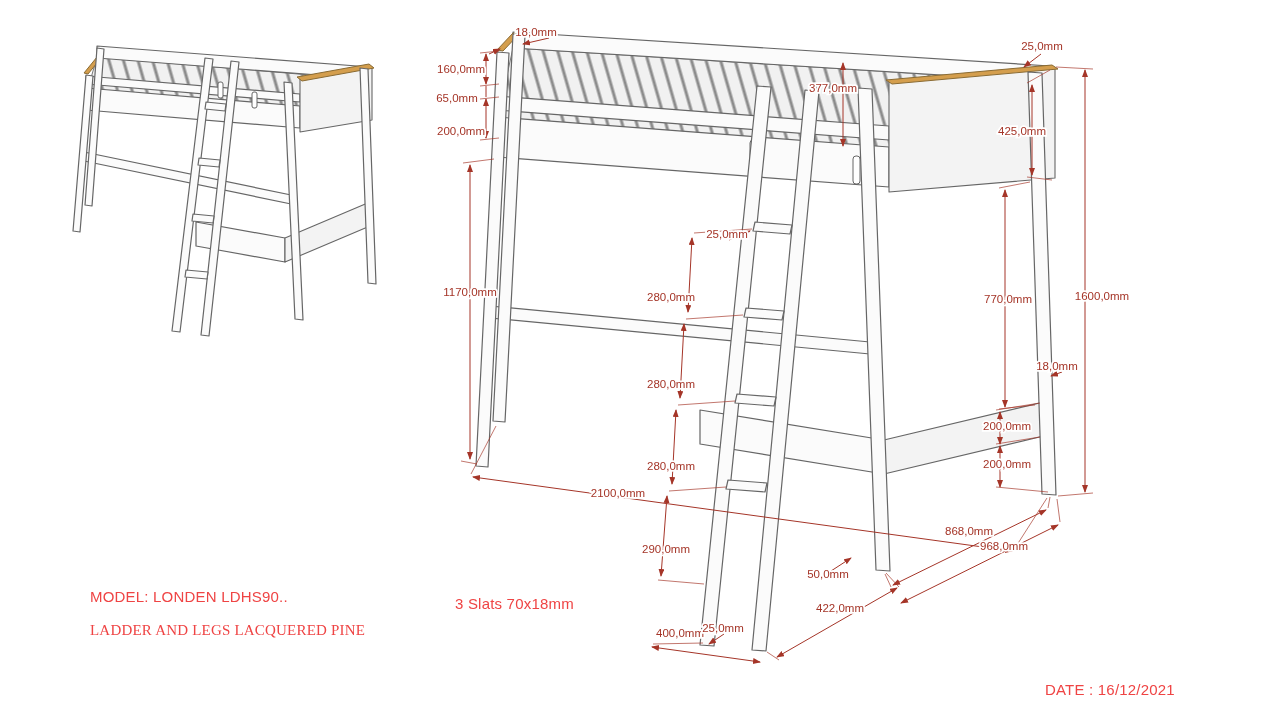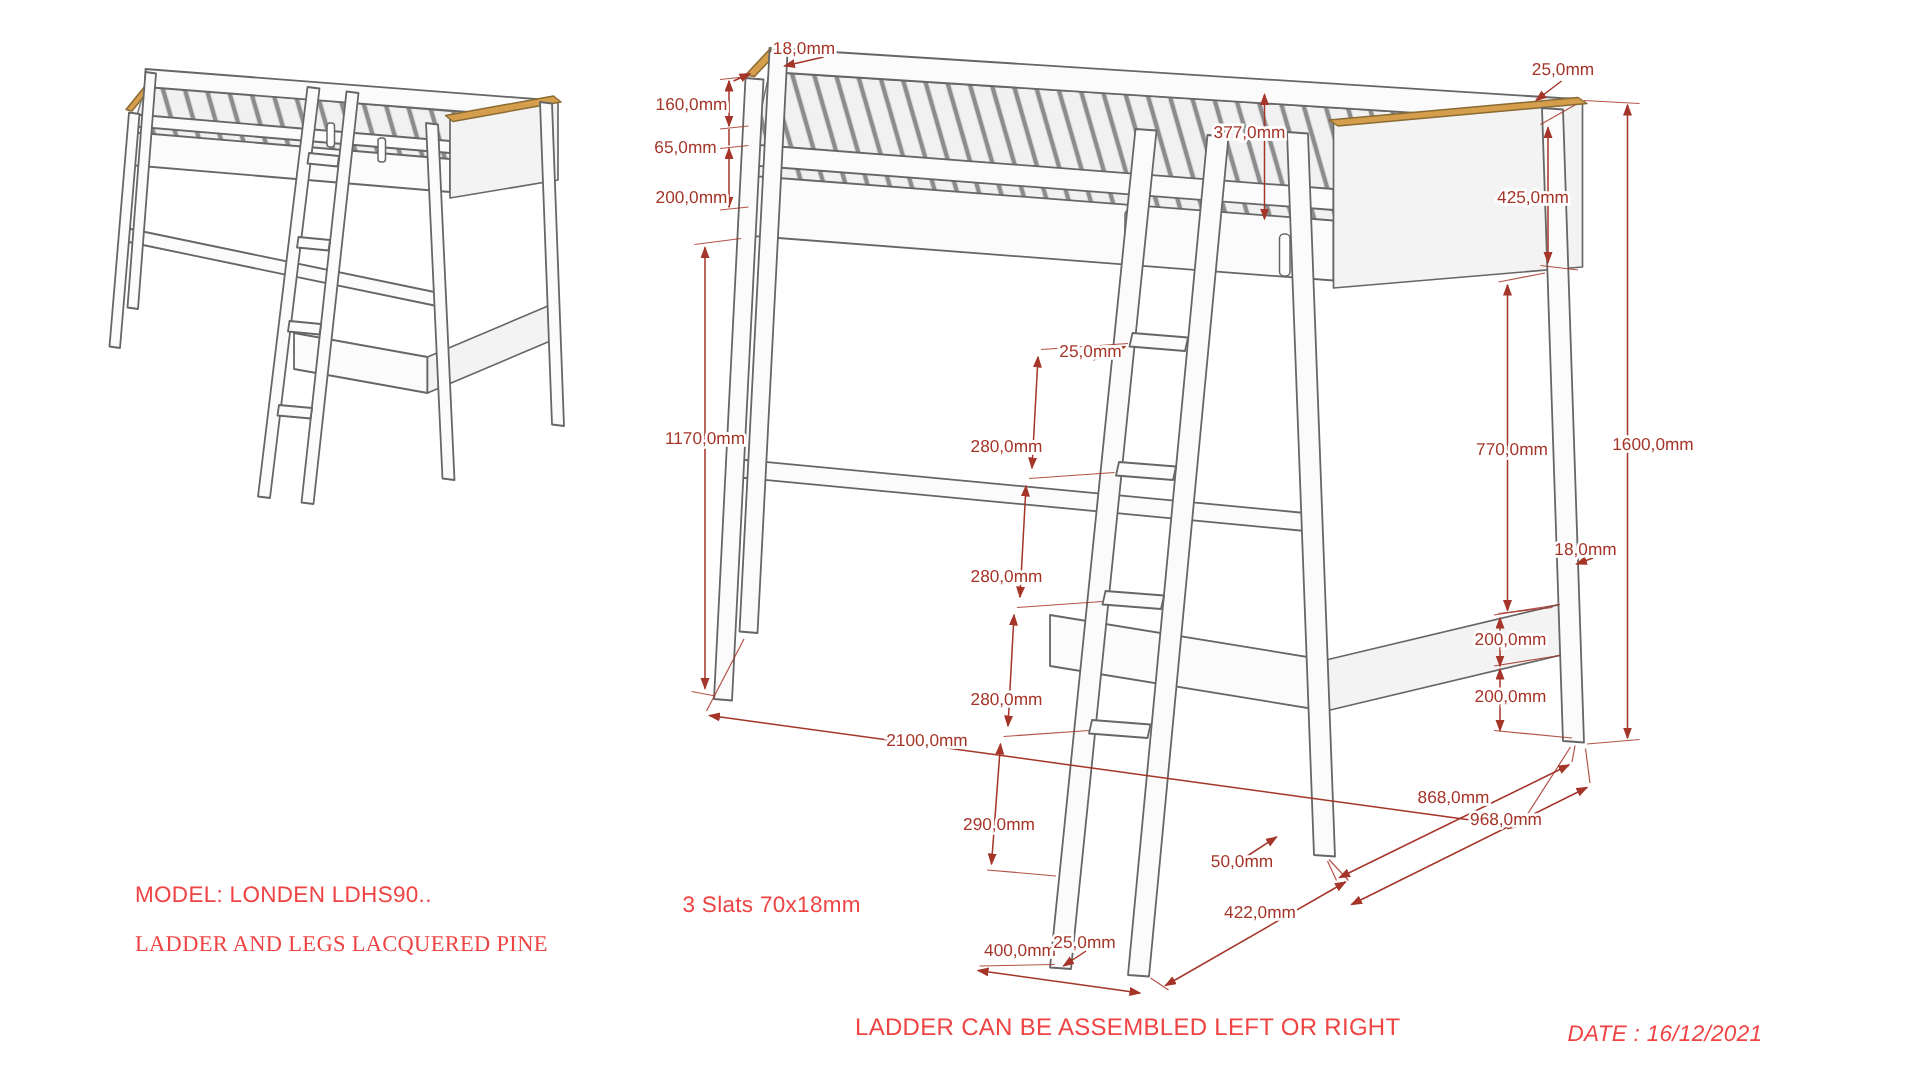--- a/index.html
+++ b/index.html
@@ -185,16 +185,15 @@
     <text class="dim" x="1004" y="550">968,0mm</text>
     <text class="dim" x="840" y="612">422,0mm</text>
     <text class="dim" x="680" y="637">400,0mm</text>
     <text class="dim" x="723" y="632">25,0mm</text>
   </g>
 </svg>
 
   <div class="note" style="left:90px;top:588px;">MODEL: LONDEN LDHS90..</div>
   <div class="note" style="left:90px;top:622px;font-family:Liberation Serif, serif;">LADDER AND LEGS LACQUERED PINE</div>
   <div class="note" style="left:455px;top:595px;">3 Slats 70x18mm</div>
-  <div class="note" style="left:570px;top:677px;font-size:16px;">LADDER CAN BE ASSEMBLED LEFT OR RIGHT</div>
-  <div class="note" style="left:1045px;top:681px;font-style:italic;">DATE : 16/12/2021</div>
+  <div class="note" style="left:1045px;top:681px;">DATE : 16/12/2021</div>
 
 </div>
 
 </body></html>

